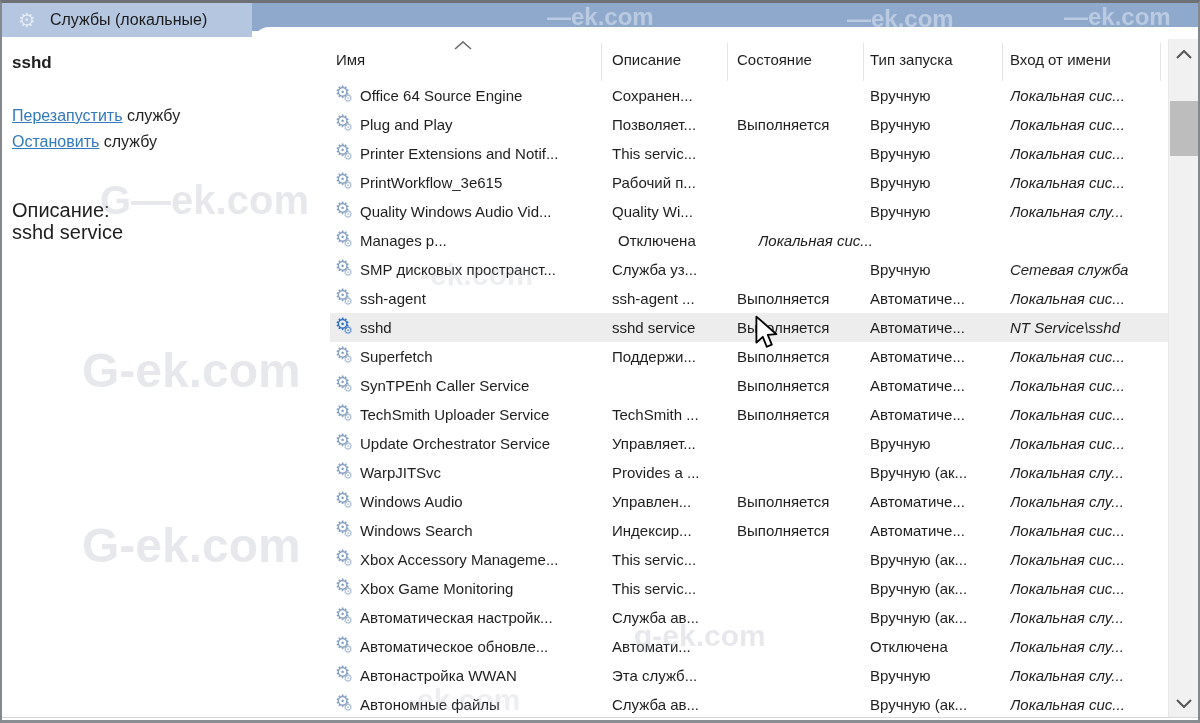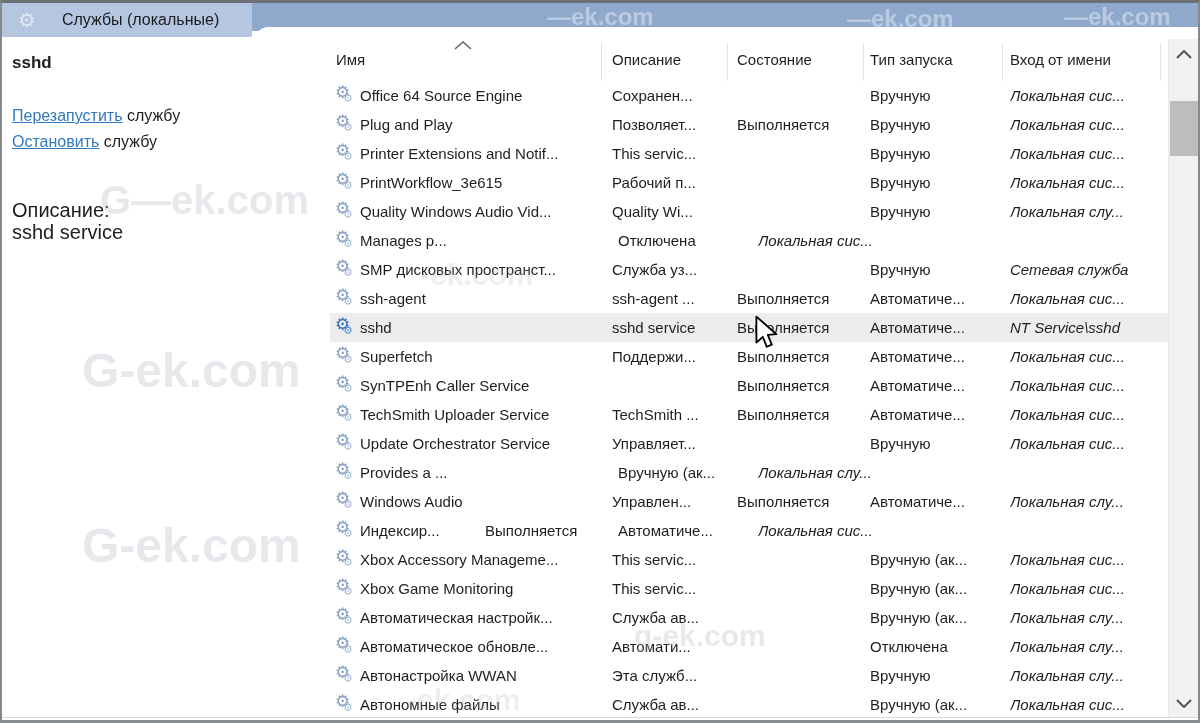--- a/index.html
+++ b/index.html
@@ -9,21 +9,21 @@
     border-color:#6d7175 #85898e #8a8e93 #85898e;
     background:#fff;overflow:hidden;
     font-family:"Liberation Sans","DejaVu Sans",sans-serif;
     color:#1e1e1e;
   }
   
   .titlebar-right{position:absolute;left:0;top:0;right:0;height:28px;background:#8fa9cd;}
   .titlebar-left{position:absolute;left:0;top:0;width:250px;height:34px;background:#b5c7e0;
     display:flex;align-items:center;gap:14px;padding-left:16px;box-sizing:border-box;z-index:3;}
   .titlebar-left .gear{font-size:20px;color:#e4ebf4;text-shadow:0 0 1px #9fb4cf;line-height:1;}
-  .title-text{font-size:16px;color:#1b1b1b;margin-left:12px;}
+  .title-text{font-size:16px;color:#1b1b1b;}
   
   .list-tab{position:absolute;left:251px;top:24px;right:0;bottom:0;background:#fff;
     border-top-left-radius:16px;z-index:1;}
   
   .left-panel{position:absolute;left:0;top:36px;width:250px;bottom:0;background:#fff;z-index:2;}
   .lp-service{position:absolute;left:10px;top:14px;font-size:17px;font-weight:bold;}
   .lp-links{position:absolute;left:10px;top:64px;font-size:16px;line-height:26px;}
   .lp-link{color:#3279bd;text-decoration:underline;cursor:pointer;}
   .lp-desc{position:absolute;left:10px;top:160px;font-size:20px;line-height:22px;}
   
@@ -260,20 +260,21 @@
       <span class="cell c-status"></span>
       <span class="cell c-startup">Вручную</span>
       <span class="cell c-logon">Локальная сис...</span>
     </div>
 
     <div class="row">
       <span class="cell icon-cell">
           <span class="g1">⚙</span>
           <span class="g2">⚙</span>
         </span>
+      <span class="cell c-name">WarpJITSvc</span>
       <span class="cell c-desc">Provides a ...</span>
       <span class="cell c-status"></span>
       <span class="cell c-startup">Вручную (ак...</span>
       <span class="cell c-logon">Локальная слу...</span>
     </div>
 
     <div class="row">
       <span class="cell icon-cell">
           <span class="g1">⚙</span>
           <span class="g2">⚙</span>
@@ -283,20 +284,21 @@
       <span class="cell c-status">Выполняется</span>
       <span class="cell c-startup">Автоматиче...</span>
       <span class="cell c-logon">Локальная слу...</span>
     </div>
 
     <div class="row">
       <span class="cell icon-cell">
           <span class="g1">⚙</span>
           <span class="g2">⚙</span>
         </span>
+      <span class="cell c-name">Windows Search</span>
       <span class="cell c-desc">Индексир...</span>
       <span class="cell c-status">Выполняется</span>
       <span class="cell c-startup">Автоматиче...</span>
       <span class="cell c-logon">Локальная сис...</span>
     </div>
 
     <div class="row">
       <span class="cell icon-cell">
           <span class="g1">⚙</span>
           <span class="g2">⚙</span>

